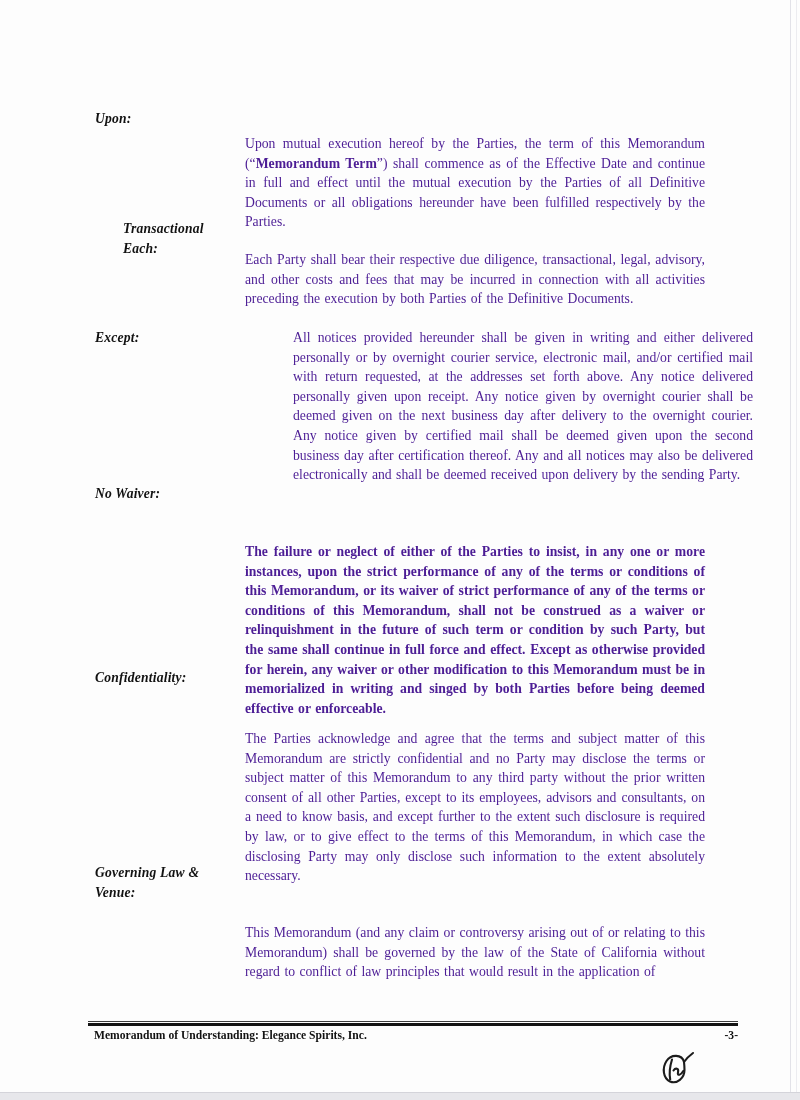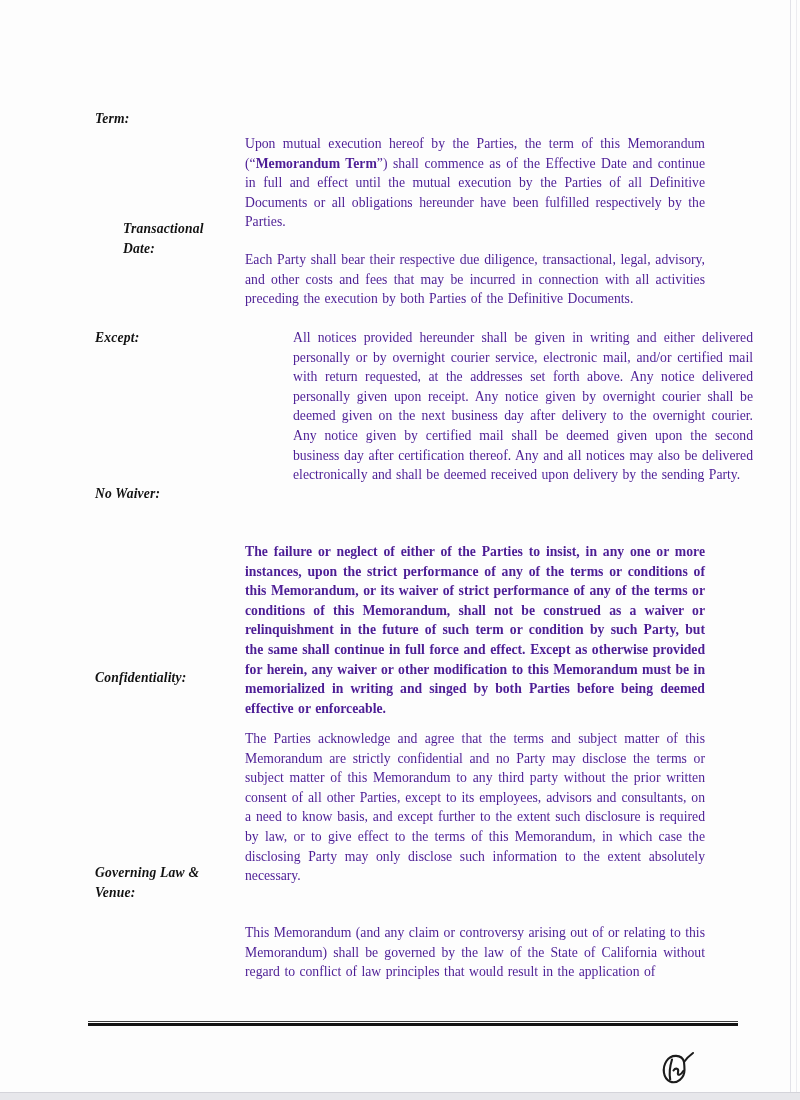--- a/index.html
+++ b/index.html
@@ -107,27 +107,27 @@
     background: #e7e7eb;
     border-top: 1px solid #d4d4da;
   }
 </style>
 </head>
 <body>
 
 <div class="page">
 
   <div class="side-label lbl-term">
-    <span>Term:</span>
+    <span>Upon:</span>
   </div>
   <p class="body-para par-term"><span>Upon mutual execution hereof by the Parties, the term of this Memorandum (“</span><b>Memorandum Term</b><span>”) shall commence as of the Effective Date and continue in full and effect until the mutual execution by the Parties of all Definitive Documents or all obligations hereunder have been fulfilled respectively by the Parties.</span></p>
 
   <div class="side-label lbl-costs">
     <span style="display:block">Transactional</span>
-    <span style="display:block">Date:</span>
+    <span style="display:block">Each:</span>
   </div>
   <p class="body-para par-costs">Each Party shall bear their respective due diligence, transactional, legal, advisory, and other costs and fees that may be incurred in connection with all activities preceding the execution by both Parties of the Definitive Documents.</p>
 
   <div class="side-label lbl-notices">
     <span>Except:</span>
   </div>
   <p class="body-para par-notices">All notices provided hereunder shall be given in writing and either delivered personally or by overnight courier service, electronic mail, and/or certified mail with return requested, at the addresses set forth above. Any notice delivered personally given upon receipt. Any notice given by overnight courier shall be deemed given on the next business day after delivery to the overnight courier. Any notice given by certified mail shall be deemed given upon the second business day after certification thereof. Any and all notices may also be delivered electronically and shall be deemed received upon delivery by the sending Party.</p>
 
   <div class="side-label lbl-nowaiver">
     <span>No Waiver:</span>
@@ -139,20 +139,24 @@
   </div>
   <p class="body-para par-conf">The Parties acknowledge and agree that the terms and subject matter of this Memorandum are strictly confidential and no Party may disclose the terms or subject matter of this Memorandum to any third party without the prior written consent of all other Parties, except to its employees, advisors and consultants, on a need to know basis, and except further to the extent such disclosure is required by law, or to give effect to the terms of this Memorandum, in which case the disclosing Party may only disclose such information to the extent absolutely necessary.</p>
 
   <div class="side-label lbl-gov">
     <span style="display:block">Governing Law &amp;</span>
     <span style="display:block">Venue:</span>
   </div>
   <p class="body-para par-gov">This Memorandum (and any claim or controversy arising out of or relating to this Memorandum) shall be governed by the law of the State of California without regard to conflict of law principles that would result in the application of</p>
 
   <div class="footer-rule"></div>
+  <div class="footer-row">
+    <span>Memorandum of Understanding: Elegance Spirits, Inc.</span>
+    <span>-3-</span>
+  </div>
 
   <svg class="initials" viewBox="0 0 46 44">
     <g fill="none" stroke="#1c1c1c" stroke-width="2.1" stroke-linecap="round" stroke-linejoin="round">
       <path d="M37 8 C 33 11, 30 14, 28 17"></path>
       <path d="M28 17 C 26 9, 15 9, 10.5 16 C 6 23, 7 33, 14 36.5 C 21 39.5, 28.5 33, 28.5 25 C 28.5 21, 28.2 18.8, 28 17 Z"></path>
       <path d="M16 14.5 C 14 21, 13 28, 14.2 34.5"></path>
       <path d="M17.5 25.5 C 19.5 22.5, 23 23.2, 22 27.2 C 21 31.2, 25 30.2, 27.5 25.8"></path>
     </g>
   </svg>
 

